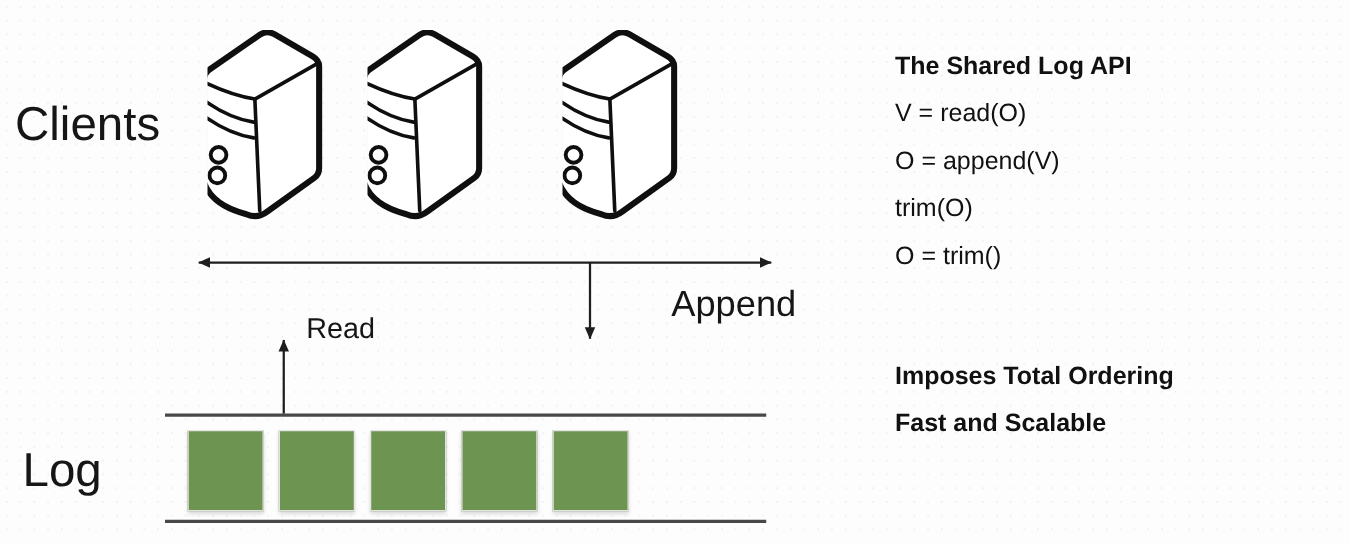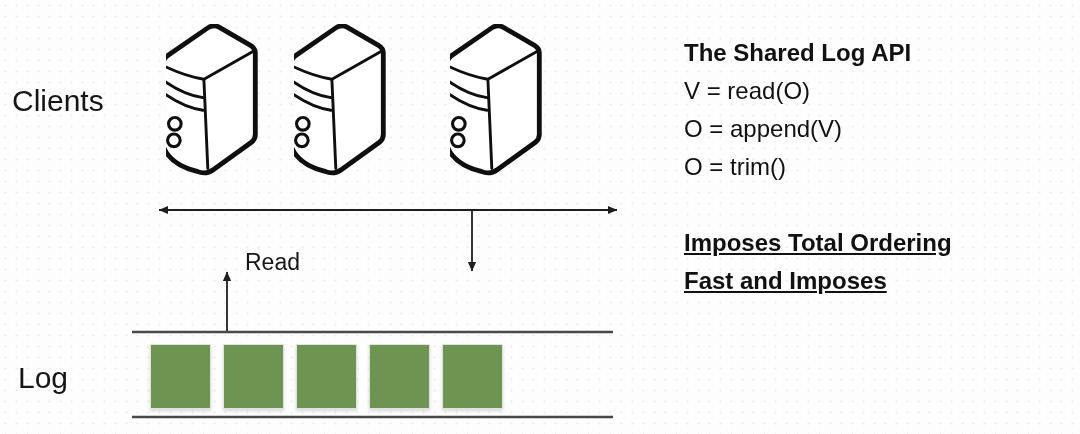--- a/index.html
+++ b/index.html
@@ -12,21 +12,21 @@
   .stage {
     position: relative;
     width: 1080px; height: 434px;
     background-color: #fdfdfd;
     background-image: radial-gradient(#f1f1f1 1px, transparent 1.2px);
     background-size: 11px 11px;
   }
   .label {
     position: absolute;
     color: #161616;
-    font-size: 30px;
+    font-size: 38px;
     line-height: 31px;
     white-space: nowrap;
   }
   .clients-label { left: 12px; top: 85px; }
   .log-label     { left: 18px; top: 362px; }
   .read-label    { left: 245px; top: 247px; font-size: 23px; }
   .append-label  { left: 537px; top: 229px; font-size: 29px; }
 
   .servers {
     position: absolute; left: 166px; top: 24px;
@@ -52,27 +52,27 @@
   }
   .log-entry {
     width: 61px; height: 65px;
     background: #6e9452;
     border: 1px solid #e3e3e3;
     box-shadow: 0 2px 3px rgba(0,0,0,0.14);
     box-sizing: border-box;
   }
 
   .api-panel {
-    position: absolute; left: 684px; top: 34px;
+    position: absolute; left: 716px; top: 34px;
     color: #111;
-    font-size: 24px; line-height: 38px;
+    font-size: 20px; line-height: 38px;
     white-space: nowrap;
   }
   .api-title { font-weight: 700; }
-  .api-notes { margin-top: 38px; font-weight: 700; text-decoration: underline; }
+  .api-notes { margin-top: 58px; font-weight: 700; }
 
   .server-outline { fill: #ffffff; stroke: #0f0f0f; stroke-width: 5; stroke-linejoin: round; }
   .server-detail  { fill: none; stroke: #0f0f0f; stroke-width: 3; stroke-linecap: round; stroke-linejoin: round; }
   .server-button  { fill: #ffffff; stroke: #0f0f0f; stroke-width: 3.2; }
 </style>
 </head>
 <body>
 
 <div class="stage">
 
@@ -121,33 +121,35 @@
       </marker>
     </defs>
     <line class="flow-line" x1="159" y1="210" x2="617" y2="210" marker-start="url(#ah-start)" marker-end="url(#ah-end)"></line>
     <line class="flow-line" x1="472" y1="210" x2="472" y2="271" marker-end="url(#ah-end)"></line>
     <line class="flow-line" x1="227" y1="331" x2="227" y2="272" marker-end="url(#ah-end)"></line>
     <line class="log-line" x1="132" y1="332" x2="613" y2="332"></line>
     <line class="log-line" x1="132" y1="417" x2="613" y2="417"></line>
   </svg>
 
   <div class="label read-label">Read</div>
+  <div class="label append-label">Append</div>
 
   <div class="log-entries">
     <div class="log-entry"></div>
   <div class="log-entry"></div>
       <div class="log-entry"></div>
       <div class="log-entry"></div>
       <div class="log-entry"></div>
     </div>
 
   <div class="api-panel">
     <div class="api-title">The Shared Log API</div>
     <div class="api-op">V = read(O)</div>
     <div class="api-op">O = append(V)</div>
+    <div class="api-op">trim(O)</div>
     <div class="api-op">O = trim()</div>
     <div class="api-notes">
       <div class="api-note">Imposes Total Ordering</div>
-      <div class="api-note">Fast and Imposes</div>
+      <div class="api-note">Fast and Scalable</div>
     </div>
   </div>
 
 </div>
 
 </body></html>

